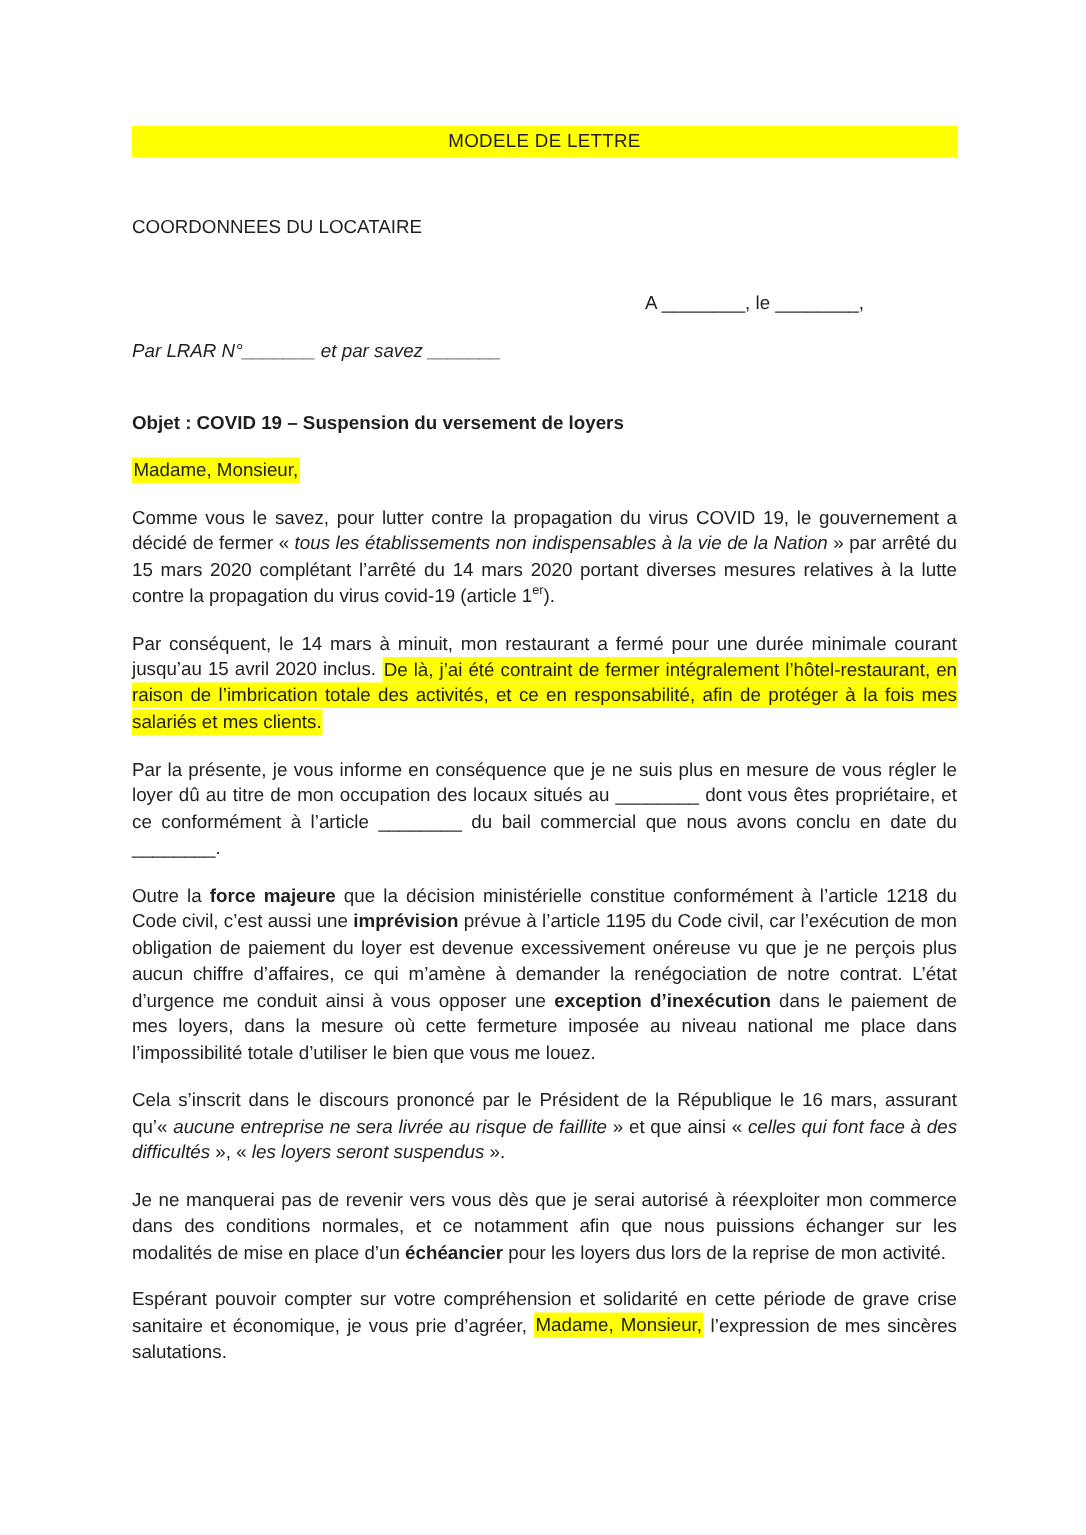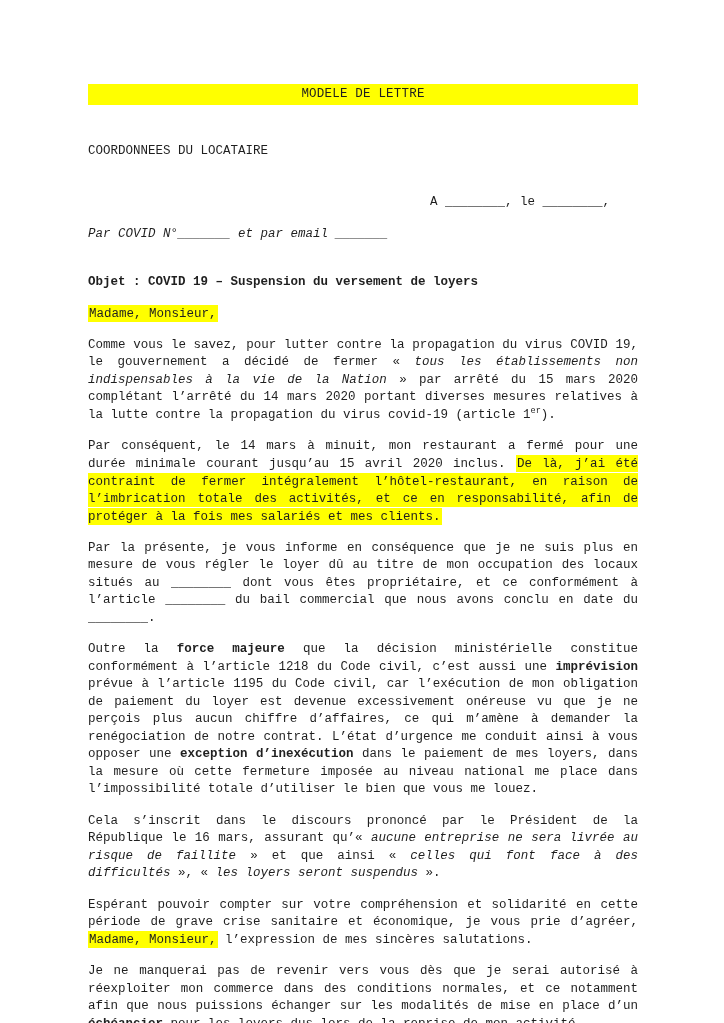--- a/index.html
+++ b/index.html
@@ -1,20 +1,20 @@
 <!DOCTYPE html>
 <html lang="fr" style="--hl: #ffff00; --ink: #1f1f1f; --paper: #ffffff;"><head>
 <meta charset="utf-8">
 <style>
   :root{
     --hl:#ffff00;
     --ink:#1f1f1f;
     --paper:#ffffff;
   }
-  *{box-sizing:border-box;margin:0;padding:0;font-family:Liberation Mono, monospace;}
+  *{box-sizing:border-box;margin:0;padding:0;}
   html,body{background:#ffffff;}
   .page{
     position:relative;
     width:724px;
     height:1023px;
     margin:0 auto;
     background:var(--paper);
     color:var(--ink);
     font-family:"Liberation Sans", sans-serif;
     font-size:12.5px;
@@ -79,32 +79,32 @@
 <div class="page">
 
   <div class="title-banner">MODELE DE LETTRE</div>
 
   <div class="addr-row">
     <span>COORDONNEES DU LOCATAIRE</span>
   </div>
 
   <div class="date-line">A ________, le ________,</div>
 
-  <div class="delivery-line">Par COVID N°_______ et par email _______</div>
+  <div class="delivery-line">Par LRAR N°_______ et par savez _______</div>
 
   <div class="subject-line">Objet : COVID 19 – Suspension du versement de loyers</div>
 
   <div class="salutation-line">
     <span class="hl">Madame, Monsieur,</span>
   </div>
 
   <div>
       <p class="para"><span>Comme vous le savez, pour lutter contre la propagation du virus COVID 19, le gouvernement a décidé de fermer « </span><span class="i">tous les établissements non indispensables à la vie de la Nation</span><span> » par arrêté du 15 mars 2020 complétant l’arrêté du 14 mars 2020 portant diverses mesures relatives à la lutte contre la propagation du virus covid-19 (article 1</span><sup>er</sup><span>).</span></p>
       <p class="para"><span>Par conséquent, le 14 mars à minuit, mon restaurant a fermé pour une durée minimale courant jusqu’au 15 avril 2020 inclus. </span><span class="hl">De là, j’ai été contraint de fermer intégralement l’hôtel-restaurant, en raison de l’imbrication totale des activités, et ce en responsabilité, afin de protéger à la fois mes salariés et mes clients.</span></p>
       <p class="para"><span>Par la présente, je vous informe en conséquence que je ne suis plus en mesure de vous régler le loyer dû au titre de mon occupation des locaux situés au ________ dont vous êtes propriétaire, et ce conformément à l’article ________ du bail commercial que nous avons conclu en date du ________.</span></p>
       <p class="para"><span>Outre la </span><span class="b">force majeure</span><span> que la décision ministérielle constitue conformément à l’article 1218 du Code civil, c’est aussi une </span><span class="b">imprévision</span><span> prévue à l’article 1195 du Code civil, car l’exécution de mon obligation de paiement du loyer est devenue excessivement onéreuse vu que je ne perçois plus aucun chiffre d’affaires, ce qui m’amène à demander la renégociation de notre contrat. L’état d’urgence me conduit ainsi à vous opposer une </span><span class="b">exception d’inexécution</span><span> dans le paiement de mes loyers, dans la mesure où cette fermeture imposée au niveau national me place dans l’impossibilité totale d’utiliser le  bien que vous me louez.</span></p>
       <p class="para"><span>Cela s’inscrit dans le discours prononcé par le Président de la République le 16 mars, assurant qu’« </span><span class="i">aucune entreprise ne sera livrée au risque de faillite</span><span> » et que ainsi « </span><span class="i">celles qui font face à des difficultés</span><span> »,  « </span><span class="i">les loyers seront suspendus</span><span> ».</span></p>
+      <p class="para"><span>Je ne manquerai pas de revenir vers vous dès que je serai autorisé à réexploiter mon commerce dans des conditions normales, et ce notamment afin que nous puissions échanger sur les modalités de mise en place d’un </span><span class="b">échéancier</span><span> pour les loyers dus lors de la reprise de mon activité.</span></p>
       <p class="para"><span>Espérant pouvoir compter sur votre compréhension et solidarité en cette période de grave crise sanitaire et économique, je vous prie d’agréer, </span><span class="hl">Madame, Monsieur,</span><span> l’expression de mes sincères salutations.</span></p>
-      <p class="para"><span>Je ne manquerai pas de revenir vers vous dès que je serai autorisé à réexploiter mon commerce dans des conditions normales, et ce notamment afin que nous puissions échanger sur les modalités de mise en place d’un </span><span class="b">échéancier</span><span> pour les loyers dus lors de la reprise de mon activité.</span></p>
     </div>
 
 
 </div>
 
 </body></html>

